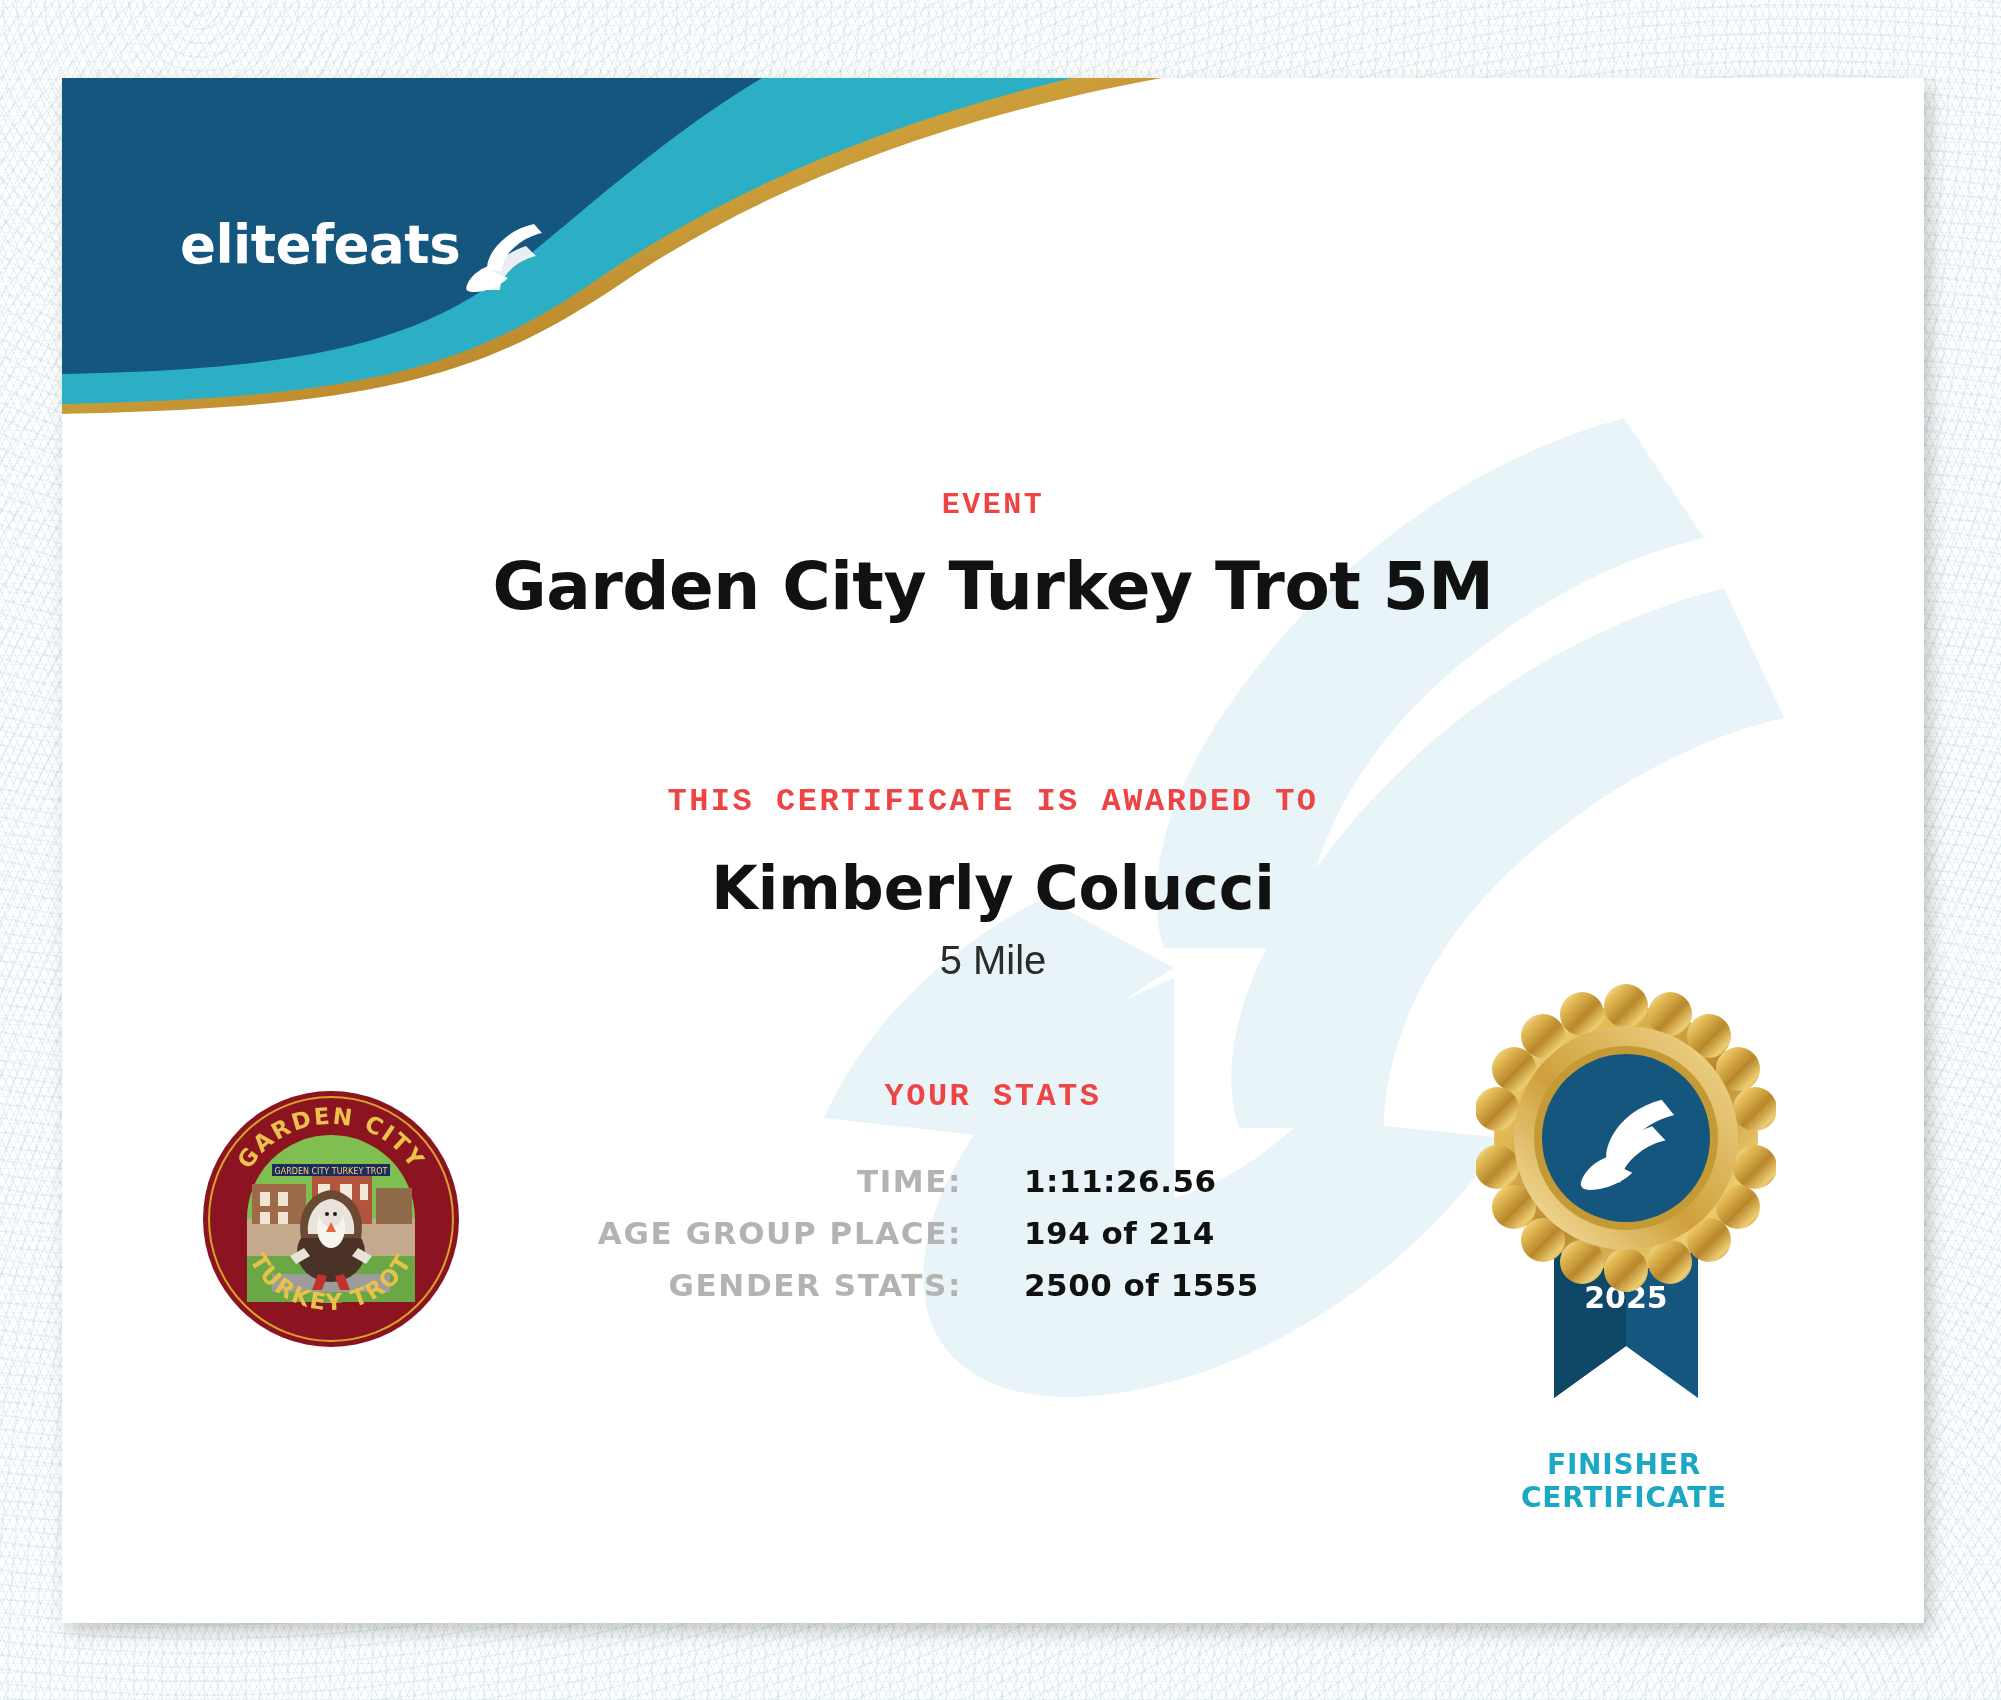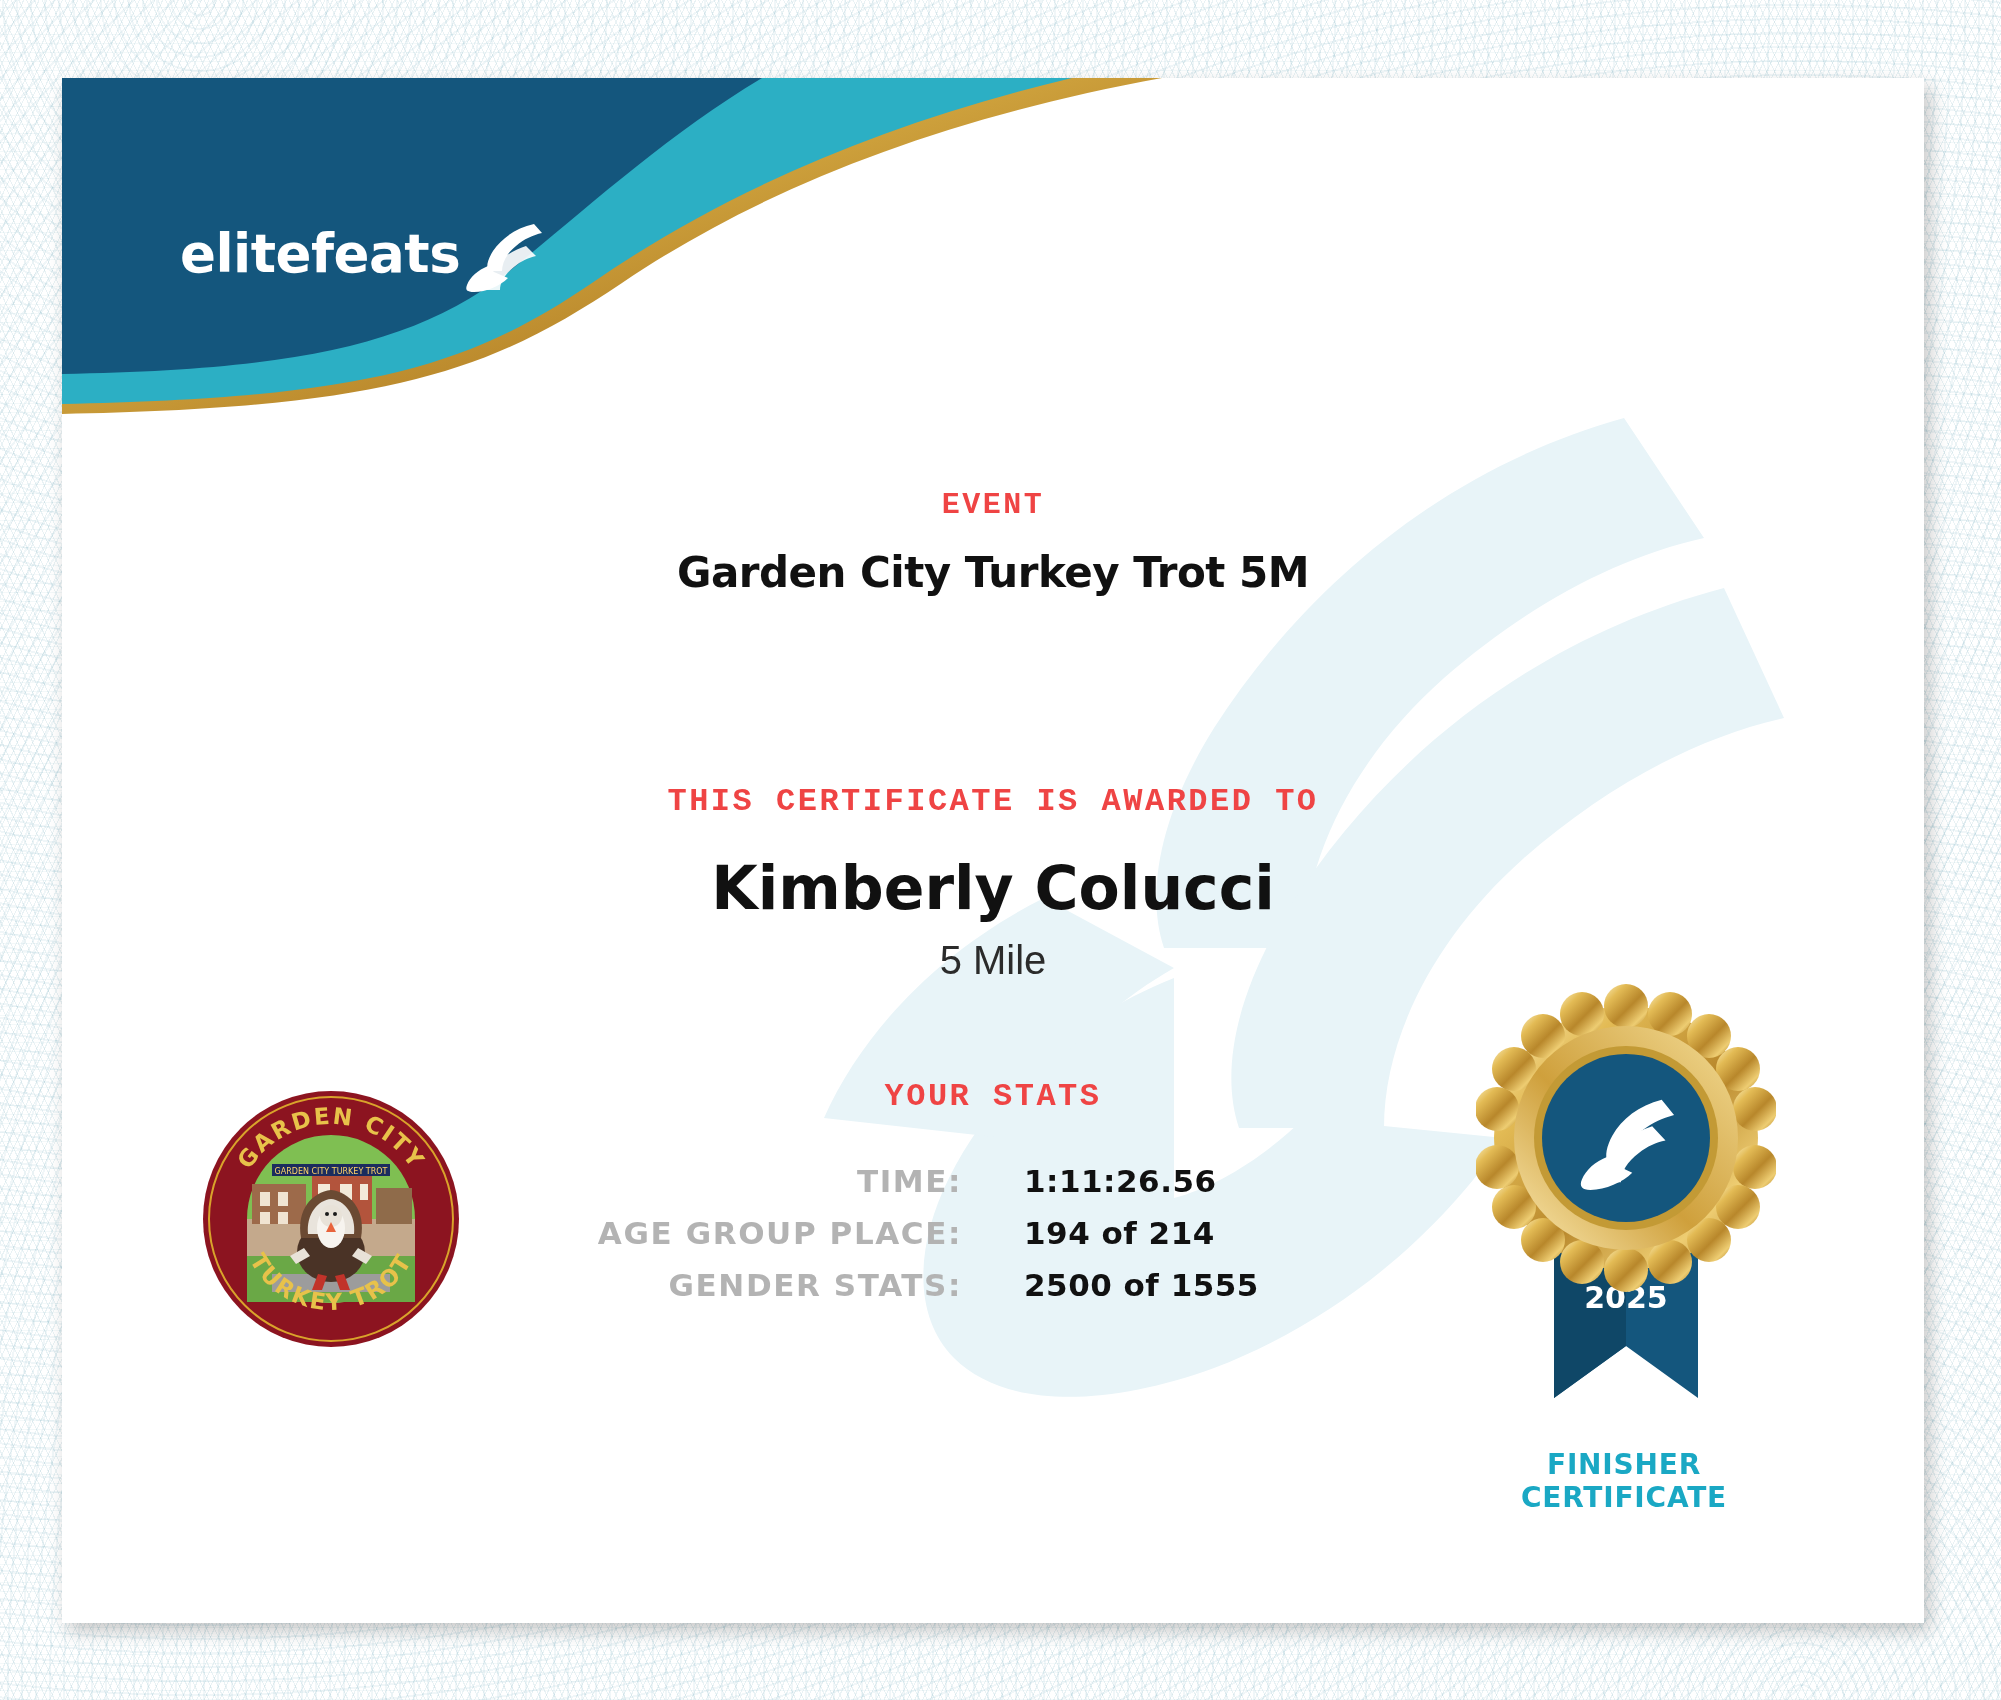--- a/index.html
+++ b/index.html
@@ -70,21 +70,20 @@
     width: 1100px;
     height: 360px;
     pointer-events: none;
   }
 
   .logo-wrap {
     position: absolute;
     left: 118px;
     top: 136px;
     display: flex;
-    align-items: center;
     z-index: 5;
   }
   .logo-text {
     font-family: "DejaVu Sans", sans-serif;
     font-size: 53px;
     font-weight: 700;
     color: #ffffff;
     letter-spacing: -0.5px;
   }
   .logo-wing {
@@ -105,21 +104,21 @@
     font-weight: 600;
     text-align: center;
   }
   .event-name {
     position: absolute;
     top: 470px;
     left: 0;
     width: 1862px;
     text-align: center;
     font-family: "DejaVu Sans", sans-serif;
-    font-size: 42px;
+    font-size: 66px;
     font-weight: 700;
     color: #111111;
     letter-spacing: -0.5px;
   }
   .awarded-label {
     position: absolute;
     top: 705px;
     left: 0;
     width: 1862px;
     font-size: 32px;

